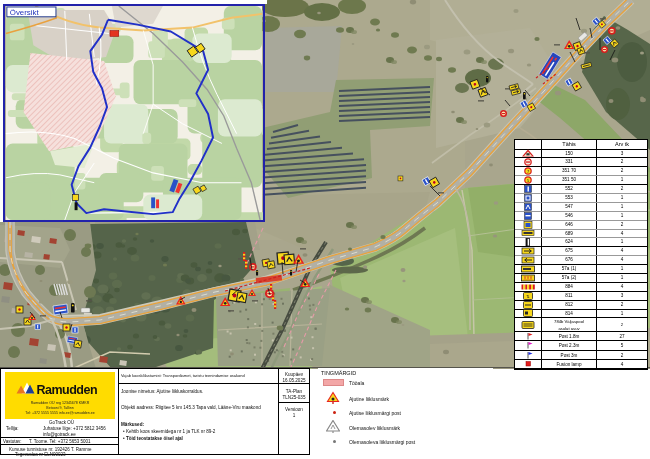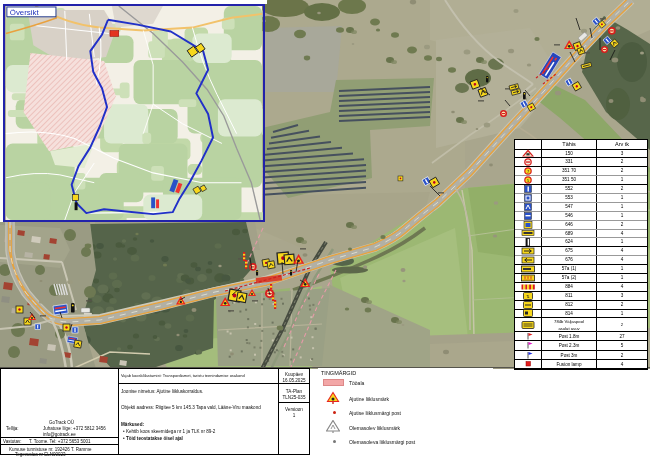--- a/index.html
+++ b/index.html
@@ -875,20 +875,29 @@
         <div style="width:27px;border-right:1px solid #000;display:flex;align-items:center;justify-content:center;">
           <svg width="14" height="8" viewBox="0 0 14 8" style="display:block;margin:0 auto;">
             <rect x="5" y="1.5" width="4.5" height="4.5" fill="#e31e1e" stroke="#900" stroke-width="0.5"></rect>
           </svg>
         </div>
         <div style="width:55px;border-right:1px solid #000;text-align:center;line-height:9.05px;">Fusion lamp</div>
         <div style="flex:1;text-align:center;line-height:9.05px;">4</div>
       </div>
 </div>
 <div class="abs" style="left:0px;top:368px;width:310px;height:87px;background:#fff;border:1px solid #000;">
+<div style="position:absolute;left:4px;top:3px;width:110px;height:47px;background:#ffdc00;"><svg width="110" height="47" viewBox="0 0 110 47">
+          <polygon points="16.5,21.5 22,10.5 27.5,21.5" fill="#fff"></polygon>
+          <polygon points="11.5,21.5 16,13.5 20.5,21.5" fill="#e87722"></polygon>
+          <polygon points="20.5,21.5 25,12.5 29.5,21.5" fill="#1f4096"></polygon>
+          <text x="31.5" y="21.5" font-size="12.5" font-weight="bold" fill="#111" font-family="Liberation Sans" letter-spacing="-0.5">Ramudden</text>
+          <text x="55" y="31.5" font-size="3.6" text-anchor="middle" fill="#222">Ramudden OÜ  reg 12345678 KMKR</text>
+          <text x="55" y="36.5" font-size="3.6" text-anchor="middle" fill="#222">Betooni 9, Tallinn</text>
+          <text x="55" y="41.5" font-size="3.6" text-anchor="middle" fill="#222">Tel: +372 5555 5555  info.ee@ramudden.ee</text>
+        </svg></div>
 <div style="position:absolute;left:0;top:50px;width:117px;height:36px;font-size:4.5px;color:#111;">
         <div style="position:absolute;left:5px;top:7px;">Tellija:</div>
         <div style="position:absolute;left:48px;top:1px;">GoTrack OÜ</div>
         <div style="position:absolute;left:42px;top:7px;">Juhatuse liige: +372 5812 3456</div>
         <div style="position:absolute;left:42px;top:13px;">info@gotrack.ee</div>
         <div style="position:absolute;left:0;top:18px;width:117px;border-top:1px solid #000;"></div>
         <div style="position:absolute;left:2px;top:20px;">Vastutav:</div>
         <div style="position:absolute;left:28px;top:20px;">T. Toome. Tel: +372 5653 5001</div>
         <div style="position:absolute;left:0;top:25px;width:117px;border-top:1px solid #000;"></div>
         <div style="position:absolute;left:8px;top:27.5px;">Kursuse tunnistuse nr. 192426 T. Ramme</div>

